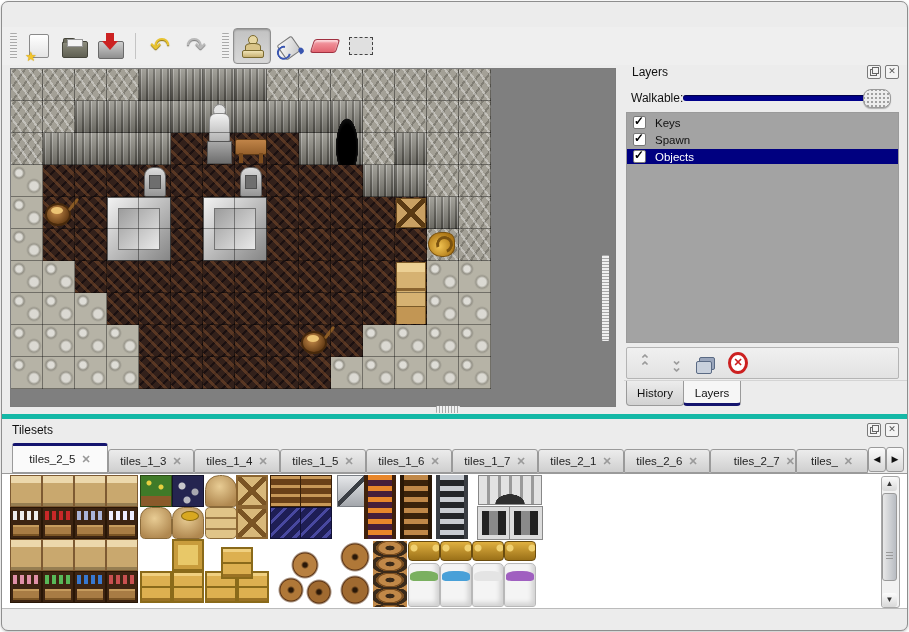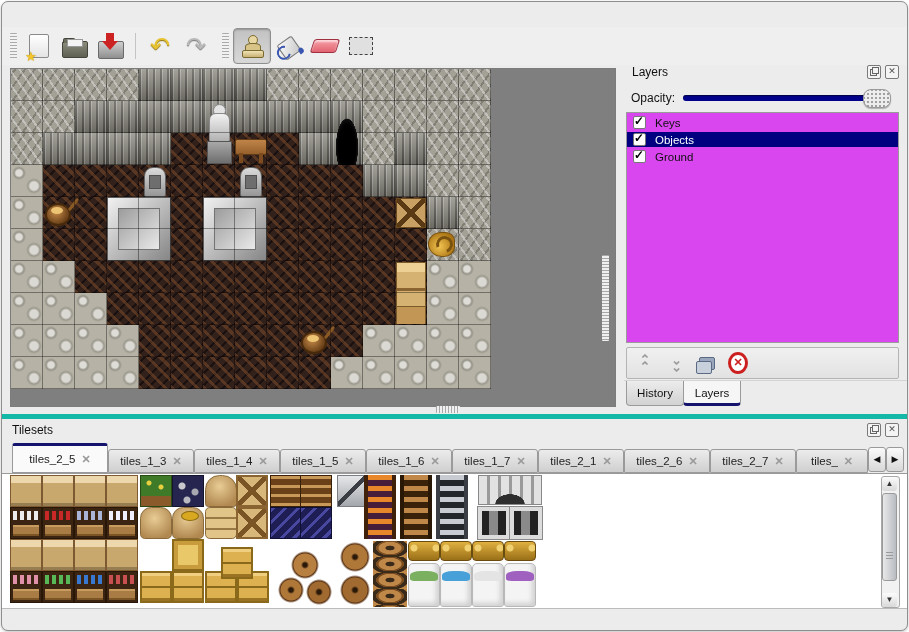--- a/index.html
+++ b/index.html
@@ -85,21 +85,21 @@
   .dock-title{position:absolute;left:10px;top:3px;font-size:12px;color:#111;}
   .dock-icons{position:absolute;right:8px;top:3px;display:flex;gap:4px;}
   .mini-btn{width:12px;height:12px;border:1px solid #7a7a7a;border-radius:2px;background:#f4f4f4;position:relative;font-size:9px;line-height:11px;text-align:center;color:#555;}
   .mini-btn.restore::before{content:"";position:absolute;left:2px;top:3px;width:5px;height:5px;border:1px solid #666;}
   .mini-btn.restore::after{content:"";position:absolute;left:4px;top:1px;width:5px;height:5px;border:1px solid #666;background:#f4f4f4;}
   #opacity-row{position:absolute;left:9px;top:26px;right:8px;height:20px;}
   #opacity-label{position:absolute;left:0;top:3px;font-size:12px;color:#111;}
   #opacity-track{position:absolute;left:52px;right:10px;top:7px;height:6px;background:#00008b;border-radius:3px;box-shadow:inset 0 1px 1px rgba(0,0,0,.5);}
   #opacity-handle{position:absolute;right:0px;top:0px;width:26px;height:17px;border:1px solid #9a9a9a;border-radius:8px;
     background-color:#ededed;background-image:radial-gradient(circle,#a0a0a0 1px,transparent 1.4px);background-size:4px 4px;background-position:2px 2px;box-shadow:0 1px 1px rgba(0,0,0,.25);}
-  #layer-list{position:absolute;left:4px;top:50px;right:8px;height:229px;background:#d946ef;border:1px solid #9a9a9a;overflow:hidden;}
+  #layer-list{position:absolute;left:4px;top:50px;right:8px;height:229px;background:#a3a3a3;border:1px solid #9a9a9a;overflow:hidden;}
   .layer-row{position:relative;height:15px;display:flex;align-items:center;padding-left:6px;font-size:11.5px;color:#111;margin-top:2px;}
   .layer-row.selected{background:#000080;color:#fff;}
   .cb{width:11px;height:11px;background:#fff;border:1px solid #777;border-radius:2px;margin-right:9px;position:relative;flex:none;}
   .cb.checked::after{content:"✓";position:absolute;left:0px;top:-3px;font-size:12px;font-weight:bold;color:#000;}
   #layer-btns{position:absolute;left:4px;top:285px;right:8px;height:30px;background:linear-gradient(180deg,#f0f0f0,#e2e2e2);border:1px solid #b4b4b4;border-radius:2px;display:flex;align-items:center;gap:11px;padding-left:8px;}
   .lb{width:20px;height:20px;display:flex;align-items:center;justify-content:center;}
   .chev{color:#9a9a9a;font-size:13px;font-weight:bold;line-height:7px;text-align:center;}
   .ic-copy{width:14px;height:11px;background:#9aa6bc;border:1px solid #5a6a84;position:relative;border-radius:2px;}
   .ic-copy::before{content:"";position:absolute;left:-4px;top:3px;width:14px;height:11px;background:#c8d0dc;border:1px solid #5a6a84;border-radius:2px;}
   .ic-del{width:16px;height:16px;border-radius:50%;background:#fff;border:3px solid #cc2020;color:#cc2020;font-size:11px;font-weight:bold;line-height:15px;text-align:center;box-sizing:content-box;}
@@ -422,36 +422,36 @@
   <div class="split-v"></div>
   <div class="split-h"></div>
 
   <div id="layers-dock">
     <div class="dock-title">Layers</div>
     <div class="dock-icons">
       <div class="mini-btn restore"></div>
       <div class="mini-btn">✕</div>
     </div>
     <div id="opacity-row">
-      <div id="opacity-label">Opacity:</div>
+      <div id="opacity-label">Walkable:</div>
       <div id="opacity-track"></div>
       <div id="opacity-handle" style="position:absolute;right:8px;top:1px;"></div>
     </div>
     <div id="layer-list">
         <div class="layer-row">
           <div class="cb checked"></div>
           <div class="layer-label">Keys</div>
         </div>
+        <div class="layer-row">
+          <div class="cb checked"></div>
+          <div class="layer-label">Spawn</div>
+        </div>
         <div class="layer-row selected">
           <div class="cb checked"></div>
           <div class="layer-label">Objects</div>
-        </div>
-        <div class="layer-row">
-          <div class="cb checked"></div>
-          <div class="layer-label">Ground</div>
         </div>
       </div>
     <div id="layer-btns">
       <div class="lb">
           <span class="chev">⌃<br>⌃</span>
         </div>
       <div class="lb">
           <span class="chev" style="transform:rotate(180deg)">⌃<br>⌃</span>
         </div>
       <div class="lb">
@@ -503,21 +503,21 @@
           <span class="tab-x">✕</span>
         </div>
         <div class="ttab" style="left: 536px; width: 84px;">
           <span>tiles_2_1</span>
           <span class="tab-x">✕</span>
         </div>
         <div class="ttab" style="left: 622px; width: 84px;">
           <span>tiles_2_6</span>
           <span class="tab-x">✕</span>
         </div>
-        <div class="ttab" style="left: 708px; width: 84px;">
+        <div class="ttab" style="left: 708px; width: 84px; justify-content: flex-end;">
           <span>tiles_2_7</span>
           <span class="tab-x">✕</span>
         </div>
         <div class="ttab" style="left: 794px; width: 70px;">
           <span>tiles_</span>
           <span class="tab-x">✕</span>
         </div>
       </div>
     <div id="ts-content">
       <div id="ts-items">

